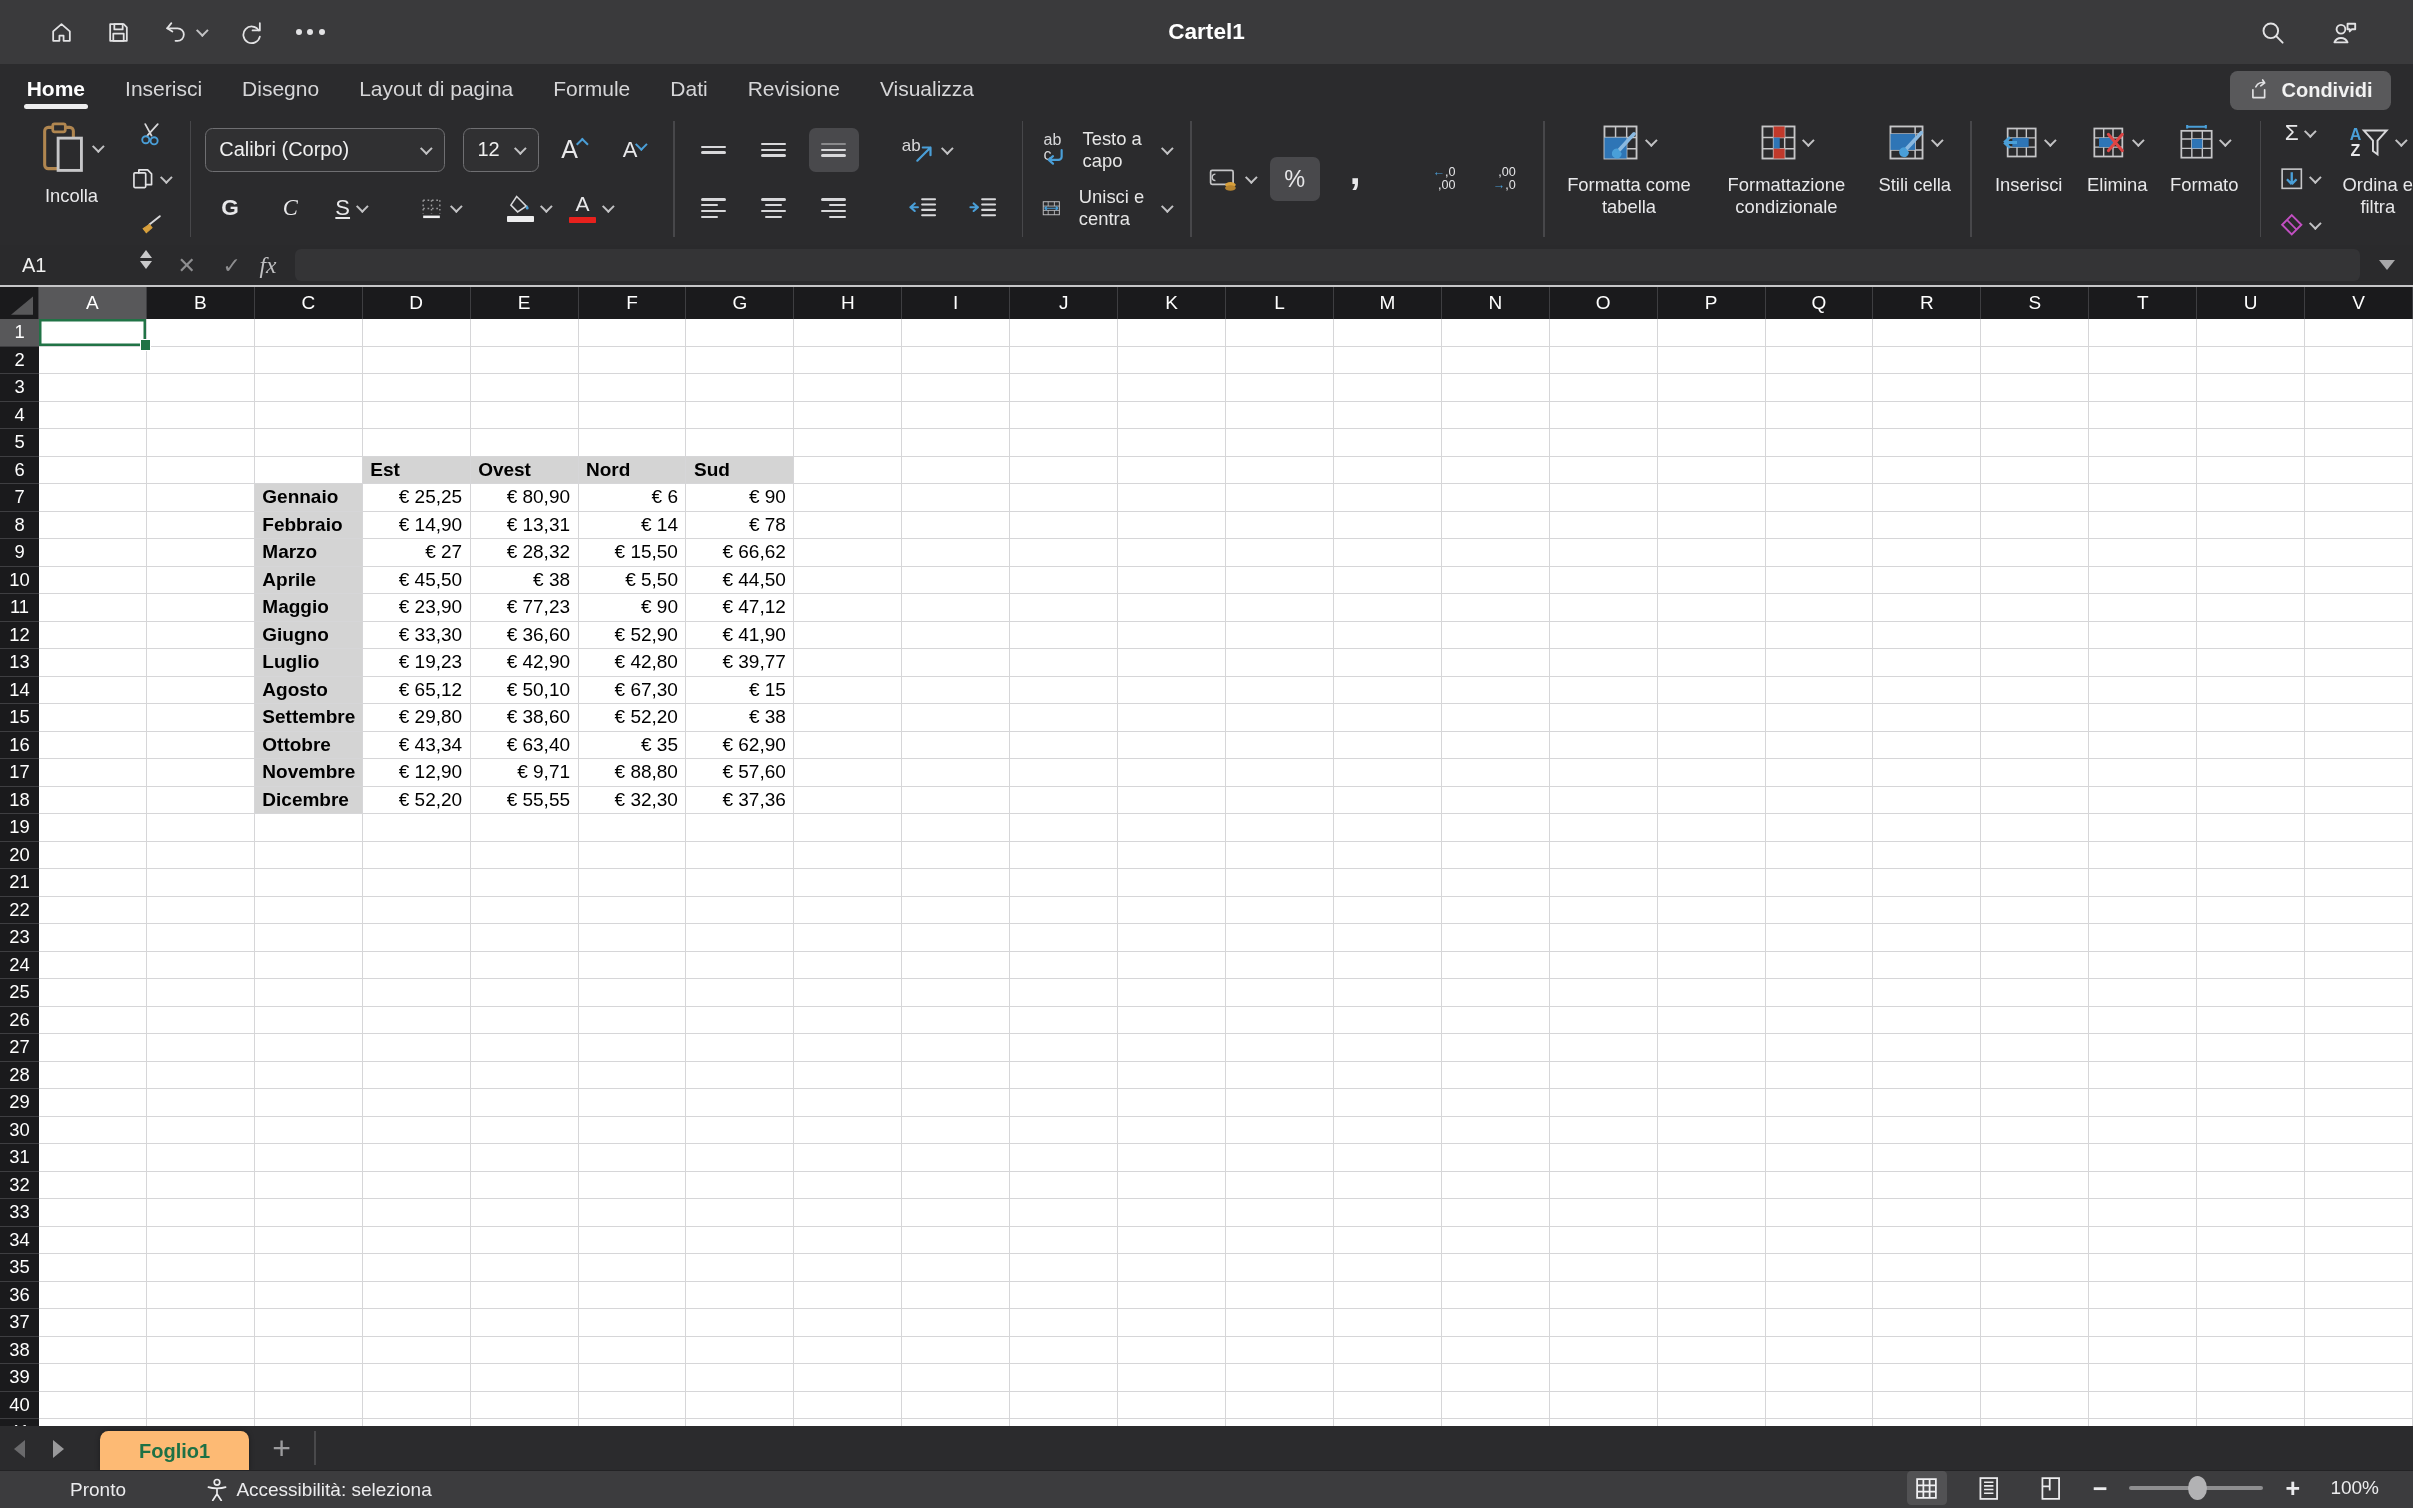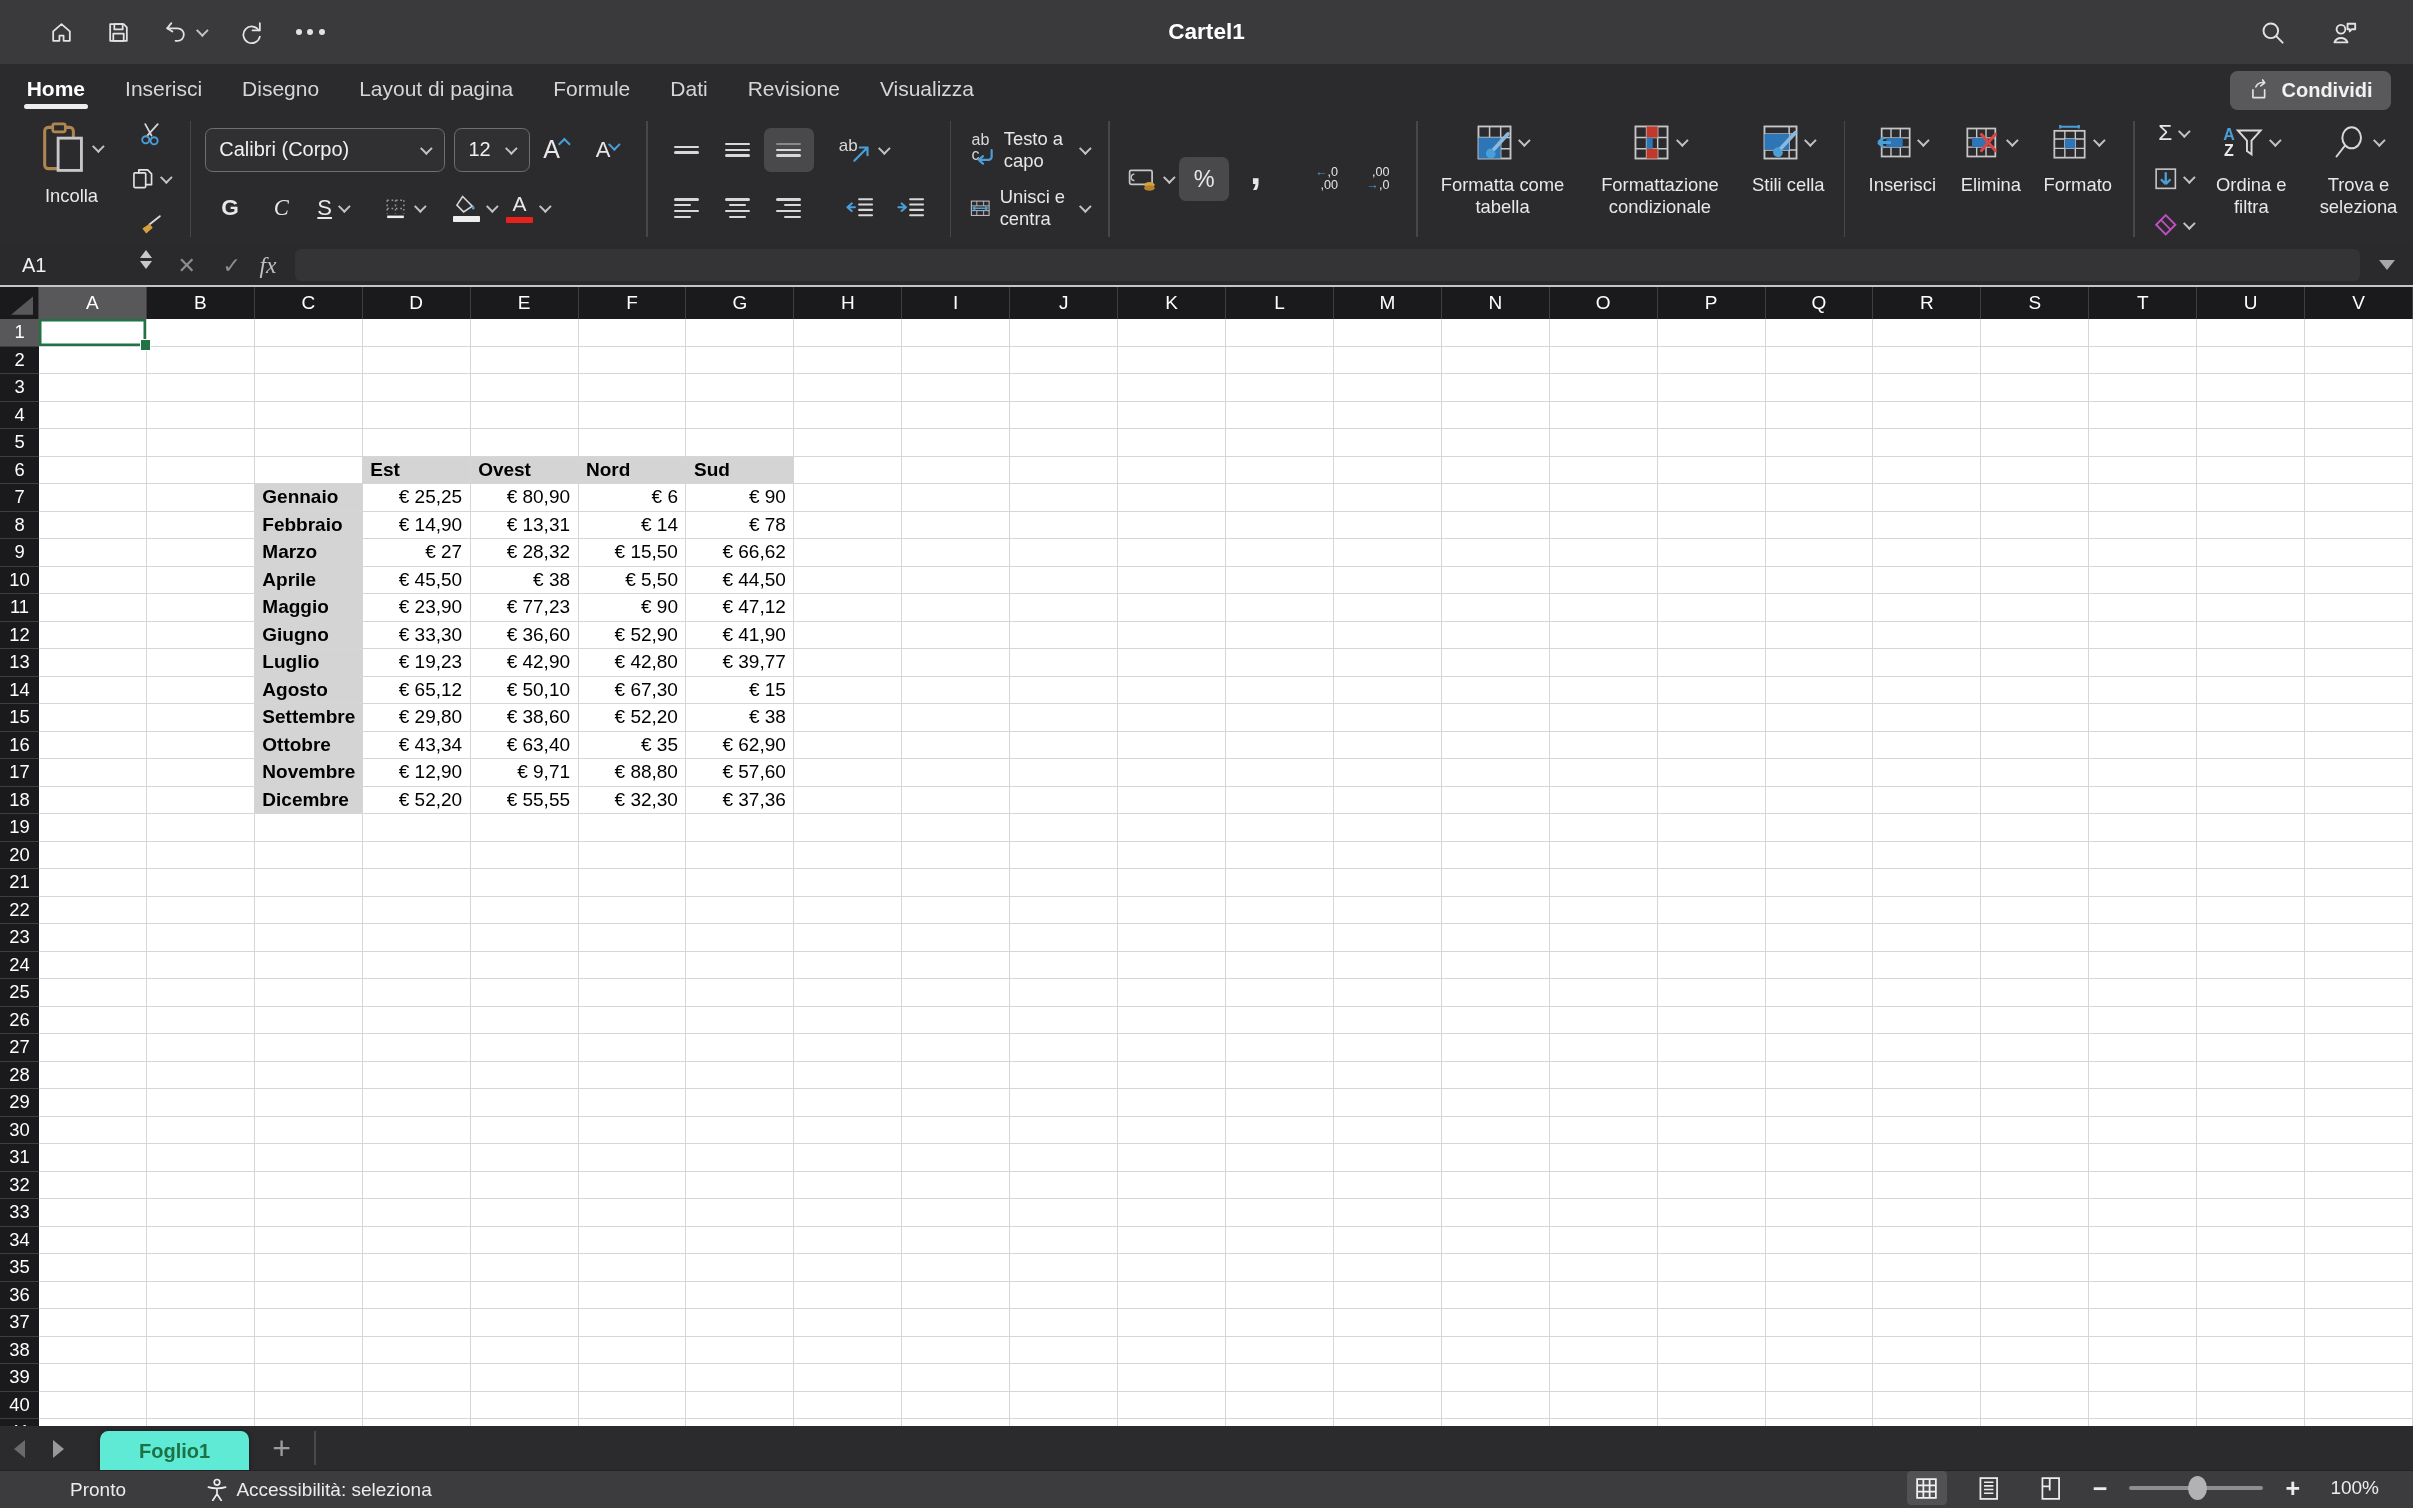--- a/index.html
+++ b/index.html
@@ -29,21 +29,21 @@
   .rtab.active{color:#fff;font-weight:bold;}
   .rtab.active::after{content:"";position:absolute;left:17px;right:17px;bottom:4.2px;height:5px;border-radius:3.4px;background:#ededee;}
   .sharebtn{position:absolute;right:22px;top:6.7px;height:39px;background:#59595b;border-radius:7.5px;
             display:flex;align-items:center;gap:10px;padding:0 18.4px;font-size:20px;font-weight:bold;color:#f2f2f2;}
 
   
   .ribbon{position:absolute;top:113px;left:0;right:0;height:132px;background:#2b2b2d;display:flex;align-items:stretch;padding-left:22px;}
   .vsep{width:1.7px;background:#47474a;margin:8.4px 13.4px;flex:none;}
   .vsep.in{margin:10px 8.4px;}
   .rcol{display:flex;flex-direction:column;justify-content:center;gap:3.4px;}
-  .rrow{display:flex;align-items:center;height:55px;gap:1px;}
+  .rrow{display:flex;align-items:center;height:55px;gap:10px;}
   .tool{display:flex;align-items:center;justify-content:center;min-width:42px;height:44px;border-radius:6.7px;padding:0 4.2px;}
   .tool.hl{background:#49494c;}
   .selbox{height:42px;border:1.7px solid #6f6f72;border-radius:7.5px;background:#303032;display:flex;align-items:center;
           justify-content:space-between;padding:0 13.4px;font-size:20px;color:#f0f0f0;}
   .bigbtn{display:flex;flex-direction:column;align-items:center;justify-content:flex-start;padding-top:5px;gap:6.7px;
           text-align:center;font-size:18.4px;line-height:22px;color:#e8e8ea;}
   .bigbtn .irow{display:flex;align-items:center;height:49px;}
   .glyph{color:#e8e8ea;}
   .blue{color:#4a9fd8;}
   .bars{display:flex;flex-direction:column;gap:3.4px;}
@@ -90,21 +90,21 @@
   .cell.month{background:#d4d4d4;font-weight:bold;}
   .cell.val{justify-content:flex-end;}
   .cell.selected{box-shadow:inset 0 0 0 2.5px #217346;position:relative;overflow:visible;z-index:2;}
   .cell.selected::after{content:"";position:absolute;right:-5px;bottom:-5px;width:9.2px;height:9.2px;background:#217346;border:1.7px solid #fff;}
 
   
   .sheettabs{position:absolute;left:0;right:0;bottom:37px;height:45px;background:#2b2b2d;display:flex;align-items:flex-end;}
   .navtri{width:39px;height:45px;display:flex;align-items:center;justify-content:center;}
   .tri-l{width:0;height:0;border-top:9.2px solid transparent;border-bottom:9.2px solid transparent;border-right:11.7px solid #6a6a6c;}
   .tri-r{width:0;height:0;border-top:9.2px solid transparent;border-bottom:9.2px solid transparent;border-left:11.7px solid #99999b;}
-  .wstab{height:40px;background:#5eead4;border-radius:8.4px 8.4px 0 0;display:flex;align-items:center;padding:0 39px;
+  .wstab{height:40px;background:#fdba74;border-radius:8.4px 8.4px 0 0;display:flex;align-items:center;padding:0 39px;
          margin-left:22px;font-size:20px;font-weight:bold;color:#1e7145;box-shadow:0 0 5px rgba(0,0,0,.35);}
   .addtab{width:65px;height:45px;display:flex;align-items:center;justify-content:center;font-size:32px;color:#9c9c9e;}
   .tabsep{width:1.7px;height:34px;background:#49494b;margin-bottom:5.9px;}
 
   
   .statusbar{position:absolute;left:0;right:0;bottom:0;height:37px;background:#3c3c3e;border-top:1.7px solid #232325;
              display:flex;font-size:19px;color:#ececee;}
   .sb-left{display:flex;align-items:center;margin-left:70px;gap:11.7px;}
   .sb-acc{display:flex;align-items:center;gap:8.4px;margin-left:80px;}
   .sb-right{position:absolute;right:34px;display:flex;align-items:center;gap:22px;}

